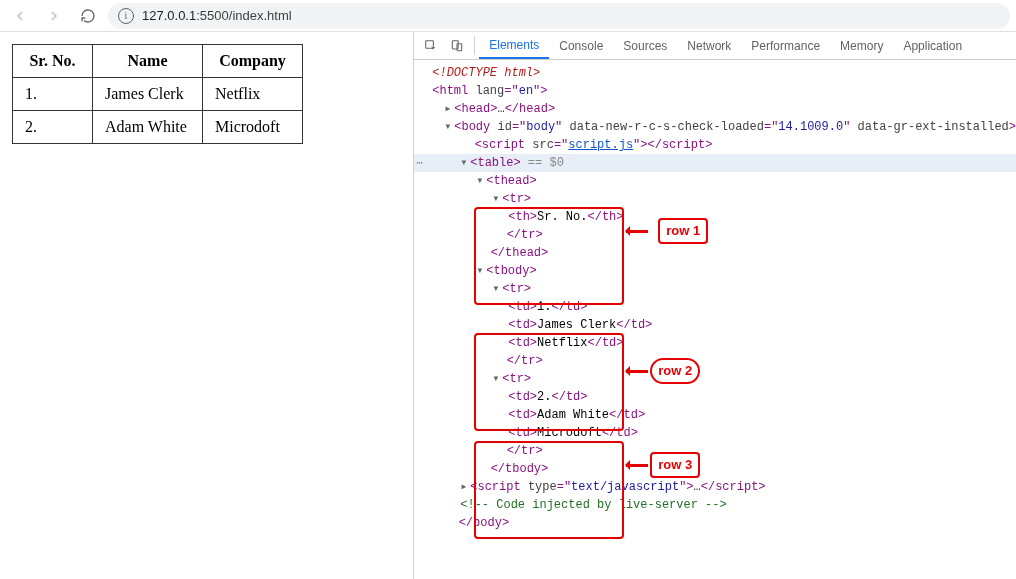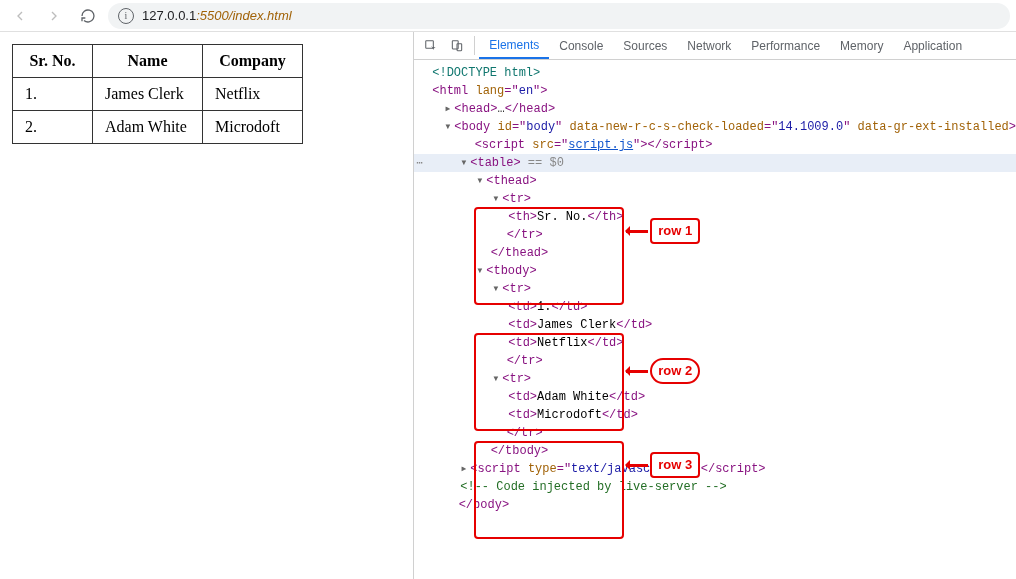--- a/index.html
+++ b/index.html
@@ -37,21 +37,21 @@
     gap: 8px;
     color: #202124;
     font-size: 13px;
   }
   .addr-bar .info-icon {
     width: 16px; height: 16px; border: 1.3px solid #5f6368; border-radius: 50%;
     display: flex; align-items: center; justify-content: center;
     font-size: 10px; font-family: Georgia, serif; color: #5f6368;
   }
   .addr-host { color: #202124; }
-  .addr-path { color: #a16207; font-style: italic; }
+  .addr-path { color: #404040; }
 
   
   .main {
     display: flex;
     height: calc(579px - 32px);
   }
   .page {
     width: 470px;
     padding: 12px;
     font-family: "Times New Roman", Times, serif;
@@ -121,26 +121,26 @@
   }
   .dom-line.selected {
     background: #e8eef7;
   }
   .ind1 { padding-left: 30px; }
   .ind2 { padding-left: 46px; }
   .ind3 { padding-left: 62px; }
   .ind4 { padding-left: 78px; }
   .ind5 { padding-left: 94px; }
   .tag { color: #881280; }
-  .attr-n { color: #a16207; }
+  .attr-n { color: #404040; }
   .attr-v { color: #1a1aa6; }
   .txt { color: #000; }
   .comment { color: #236e25; }
   .caret { color: #666; display:inline-block; width:10px; }
-  .grey { color: #0f766e; }
+  .grey { color: #b91c1c; font-style: italic; }
   .link { color: #1155cc; text-decoration: underline; }
   .eqvar { color: #888; }
 
   .ellipsis-dots {
     position: absolute;
     left: 2px;
     color: #888;
     font-size: 11px;
   }
 
@@ -271,33 +271,34 @@
       <div class="dom-line ind3">  <span class="tag">&lt;/<span>thead</span>&gt;</span></div>
 
       <div class="dom-line ind3"><span class="caret">▾</span><span class="tag">&lt;<span>tbody</span>&gt;</span></div>
       <div class="dom-line ind4"><span class="caret">▾</span><span class="tag">&lt;<span>tr</span>&gt;</span></div>
       <div class="dom-line ind5"><span class="tag">&lt;<span>td</span>&gt;</span><span class="txt">1.</span><span class="tag">&lt;/<span>td</span>&gt;</span></div>
       <div class="dom-line ind5"><span class="tag">&lt;<span>td</span>&gt;</span><span class="txt">James Clerk</span><span class="tag">&lt;/<span>td</span>&gt;</span></div>
       <div class="dom-line ind5"><span class="tag">&lt;<span>td</span>&gt;</span><span class="txt">Netflix</span><span class="tag">&lt;/<span>td</span>&gt;</span></div>
       <div class="dom-line ind4">  <span class="tag">&lt;/<span>tr</span>&gt;</span></div>
 
       <div class="dom-line ind4"><span class="caret">▾</span><span class="tag">&lt;<span>tr</span>&gt;</span></div>
+      <div class="dom-line ind5"><span class="tag">&lt;<span>td</span>&gt;</span><span class="txt">2.</span><span class="tag">&lt;/<span>td</span>&gt;</span></div>
       <div class="dom-line ind5"><span class="tag">&lt;<span>td</span>&gt;</span><span class="txt">Adam White</span><span class="tag">&lt;/<span>td</span>&gt;</span></div>
       <div class="dom-line ind5"><span class="tag">&lt;<span>td</span>&gt;</span><span class="txt">Microdoft</span><span class="tag">&lt;/<span>td</span>&gt;</span></div>
       <div class="dom-line ind4">  <span class="tag">&lt;/<span>tr</span>&gt;</span></div>
 
       <div class="dom-line ind3">  <span class="tag">&lt;/<span>tbody</span>&gt;</span></div>
 
       <div class="dom-line ind2"><span class="caret">▸</span><span class="tag">&lt;<span>script</span> <span class="attr-n">type</span>="<span class="attr-v">text/javascript</span>"&gt;</span>…<span class="tag">&lt;/<span>script</span>&gt;</span></div>
       <div class="dom-line ind2"><span class="comment">&lt;!-- Code injected by live-server --&gt;</span></div>
       <div class="dom-line ind1">  <span class="tag">&lt;/<span>body</span>&gt;</span></div>
 
       <div class="annot-box" style="left:60px; top:147px; width:150px; height:98px;"></div>
       <div class="annot-arrow" style="left:212px; top:170px; width:22px;"></div>
-      <div class="annot-label" style="left:236px; top:158px;">row 1</div>
+      <div class="annot-label" style="left:244px; top:158px;">row 1</div>
 
       <div class="annot-box" style="left:60px; top:273px; width:150px; height:98px;"></div>
       <div class="annot-arrow" style="left:212px; top:310px; width:22px;"></div>
       <div class="annot-label" style="left:236px; top:298px;border-radius:13px;">row 2</div>
 
       <div class="annot-box" style="left:60px; top:381px; width:150px; height:98px;"></div>
       <div class="annot-arrow" style="left:212px; top:404px; width:22px;"></div>
       <div class="annot-label" style="left:236px; top:392px;">row 3</div>
     </div>
   </div>

